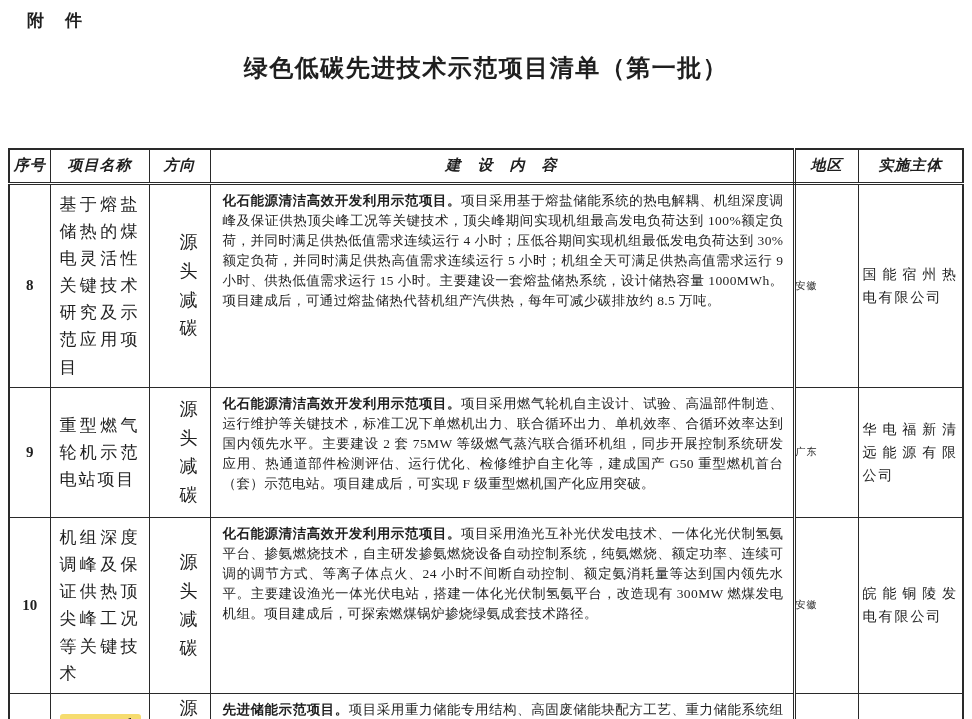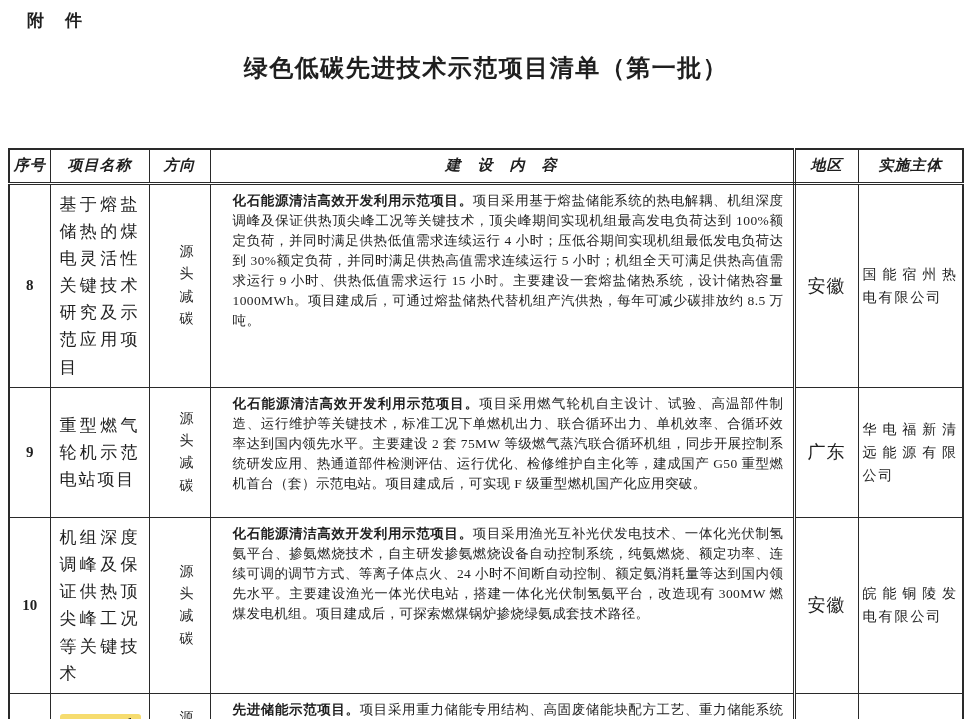--- a/index.html
+++ b/index.html
@@ -46,30 +46,30 @@
   tr.row-9  { height: 130px; }
   tr.row-10 { height: 131px; }
   tr.row-11 { height: 117px; }
 
   td.no { text-align: center; font-size: 15px; font-weight: bold; }
   td.name {
     padding: 6px 9px; font-size: 17px; letter-spacing: 2px;
     text-align: justify; text-align-last: left; line-height: 1.6;
   }
   td.dir {
-    padding: 0 30px; font-size: 14px; letter-spacing: 1px;
+    padding: 0 30px; font-size: 18px; letter-spacing: 1px;
     text-align: center; line-height: 1.6;
   }
   td.content {
-    padding: 6px 9px 6px 22px; font-size: 13.5px; line-height: 20px;
+    padding: 6px 9px 6px 12px; font-size: 13.5px; line-height: 20px;
     text-align: justify; text-align-last: left; vertical-align: top;
     letter-spacing: 0.4px;
   }
   td.content .lead { font-weight: bold; }
-  td.region { text-align: center; font-size: 18px; letter-spacing: 1px; }
+  td.region { text-align: left; font-size: 10px; letter-spacing: 1px; }
   td.entity {
     padding: 6px 4px; font-size: 14px; letter-spacing: 2px;
     text-align: justify; text-align-last: left; line-height: 1.65;
   }
   .hl {
     background: var(--hl-color);
     border-radius: 3px;
     padding: 1px 2px;
     box-decoration-break: clone;
     -webkit-box-decoration-break: clone;

